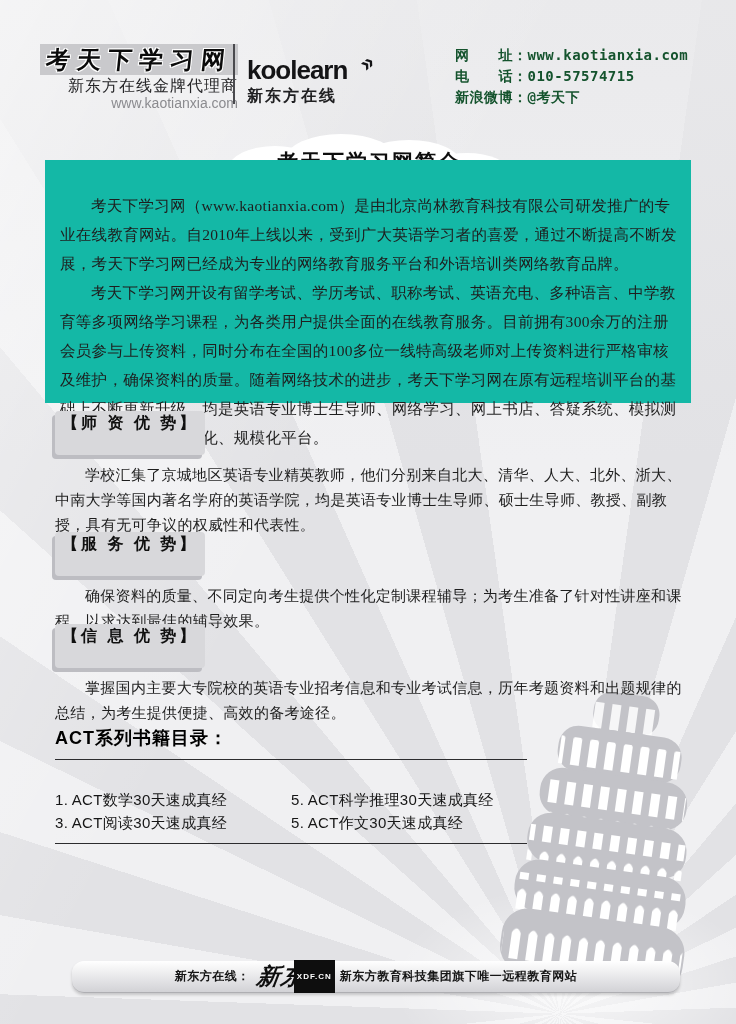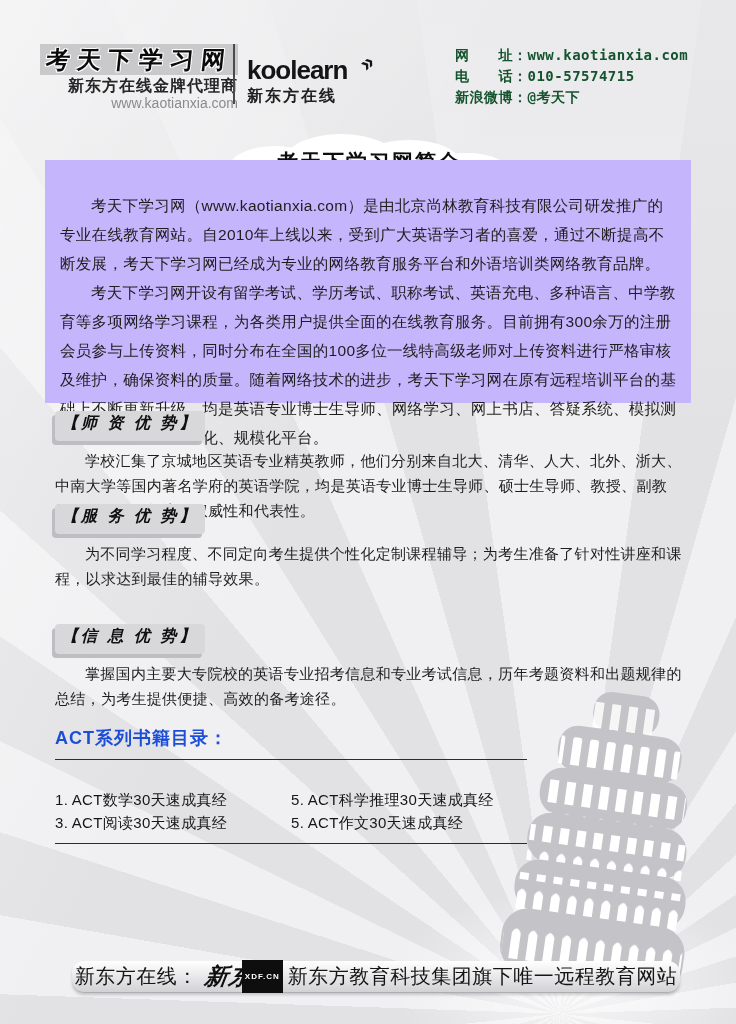--- a/index.html
+++ b/index.html
@@ -18,70 +18,70 @@
           linear-gradient(rgba(233,233,235,.85) 0%, rgba(233,233,235,.55) 18%, rgba(233,233,235,0) 45%);}
   .layer{position:absolute;z-index:3;}
 
   
   .logo-box{left:40px;top:44px;width:198px;height:31px;background:#c9c9cc;
             display:flex;align-items:center;justify-content:center;}
   .logo-calligraphy{font-weight:900;font-size:24px;letter-spacing:7px;color:#0b0b0b;
             transform:skewX(-6deg);white-space:nowrap;
             text-shadow:1px 1px 0 #fff,-1px -1px 0 #fff,1px -1px 0 #fff,-1px 1px 0 #fff;}
   .logo-sub{left:40px;top:76px;width:198px;text-align:right;font-size:16px;
-            font-weight:bold;color:#262628;letter-spacing:1px;}
+            font-weight:normal;color:#262628;letter-spacing:1px;}
   .logo-url{left:40px;top:95px;width:198px;text-align:right;font-size:14px;color:#8b8b8f;}
   .hdr-divider{left:233px;top:44px;width:2px;height:60px;background:#4a4a4e;}
   .koolearn{left:247px;top:56px;width:120px;}
   .koolearn-word{font-size:26px;font-weight:800;letter-spacing:-1px;color:#141416;line-height:28px;text-align:right;}
   .koolearn-chev{position:absolute;top:-6px;right:-6px;font-size:22px;font-weight:800;
             color:#141416;transform:rotate(-38deg);}
   .koolearn-sub{margin-top:2px;text-align:left;font-size:16px;font-weight:bold;
             letter-spacing:2px;color:#202022;}
   .contact{left:455px;top:45px;font-family:"DejaVu Sans Mono",monospace;
             font-size:14px;font-weight:bold;color:#14532d;line-height:21px;letter-spacing:.5px;}
   .contact div{white-space:pre;}
 
   
   .cloud{left:213px;top:126px;width:312px;height:78px;}
   .cloud svg{position:absolute;left:0;top:0;}
   .cloud-title{position:absolute;left:0;top:22px;width:100%;text-align:center;
             font-size:21px;font-weight:bold;letter-spacing:2px;color:#0d0d0d;}
 
   
-  .card{left:45px;top:160px;width:646px;height:243px;background:#c4b5fd;
-        box-sizing:border-box;padding:31px 13px 0 15px;}
+  .card{left:45px;top:160px;width:646px;height:243px;background:#14b8a6;
+        box-sizing:border-box;padding:31px 13px 0 15px;font-family:Liberation Serif, serif;}
   .card p{margin:0;text-indent:2em;font-size:15.5px;line-height:29px;
         letter-spacing:.3px;color:#1e1e1e;}
 
   
   .section{left:55px;width:636px;}
   .sec-badge{display:inline-block;background:#d8d8db;border-radius:4px;
-        padding:2px 7px 7px;font-size:16px;font-weight:bold;letter-spacing:3px;
-        color:#101010;box-shadow:-3px 4px 0 #bdbdc2;font-style:italic;}
+        padding:2px 7px 21px;font-size:16px;font-weight:bold;letter-spacing:3px;
+        color:#101010;box-shadow:-3px 4px 0 #bdbdc2;}
   .sec-body{margin:7px 0 0;text-indent:2em;font-size:15px;line-height:25px;
         letter-spacing:.3px;color:#1e1e1e;}
 
   
   .booklist{left:55px;top:726px;width:472px;}
-  .book-title{font-size:18px;font-weight:bold;letter-spacing:1px;color:#1d4ed8;}
+  .book-title{font-size:18px;font-weight:bold;letter-spacing:1px;color:#000000;}
   .book-rule{border:none;border-top:1.5px solid #2c2c2e;margin:9px 0 7px;}
   .book-cols{display:flex;}
   .book-col{width:50%;margin-top:21px;}
   .book-item{font-size:15px;line-height:23px;color:#161616;letter-spacing:.3px;}
 
   
   .tower{left:468px;top:690px;width:250px;height:305px;z-index:2;}
 
   
   .footer-bar{left:72px;top:961px;width:608px;height:31px;z-index:4;
         background:linear-gradient(#ffffff,#d2d2d6);border-radius:12px;
         border-bottom:1px solid #aeaeb2;box-shadow:0 2px 3px rgba(0,0,0,.18);
         display:flex;align-items:center;justify-content:center;gap:7px;}
-  .footer-prefix,.footer-suffix{font-size:20px;font-weight:normal;color:#151515;letter-spacing:.5px;}
+  .footer-prefix,.footer-suffix{font-size:12px;font-weight:bold;color:#151515;letter-spacing:.5px;}
   .xdf-logo{position:relative;display:inline-block;padding-right:4px;}
   .xdf-word{font-size:23px;font-weight:900;font-style:italic;color:#0e0e0e;
         letter-spacing:1px;transform:skewX(-8deg);display:inline-block;line-height:20px;}
   .xdf-domain{position:absolute;right:-2px;bottom:-5px;background:#0e0e0e;color:#fff;
         font-size:8px;font-weight:bold;padding:12px 3px;letter-spacing:1px;}
 </style>
 </head>
 <body>
 
 <div class="page">
@@ -131,23 +131,23 @@
 
   <div class="layer card">
     <p>考天下学习网（www.kaotianxia.com）是由北京尚林教育科技有限公司研发推广的专业在线教育网站。自2010年上线以来，受到广大英语学习者的喜爱，通过不断提高不断发展，考天下学习网已经成为专业的网络教育服务平台和外语培训类网络教育品牌。</p>
     <p>考天下学习网开设有留学考试、学历考试、职称考试、英语充电、多种语言、中学教育等多项网络学习课程，为各类用户提供全面的在线教育服务。目前拥有300余万的注册会员参与上传资料，同时分布在全国的100多位一线特高级老师对上传资料进行严格审核及维护，确保资料的质量。随着网络技术的进步，考天下学习网在原有远程培训平台的基础上不断更新升级，均是英语专业博士生导师、网络学习、网上书店、答疑系统、模拟测试等融为一体的科学化、规模化平台。</p>
   </div>
 
   <div class="layer section" style="top:411px;">
     <span class="sec-badge">【师 资 优 势】</span>
     <p class="sec-body">学校汇集了京城地区英语专业精英教师，他们分别来自北大、清华、人大、北外、浙大、中南大学等国内著名学府的英语学院，均是英语专业博士生导师、硕士生导师、教授、副教授，具有无可争议的权威性和代表性。</p>
   </div>
-  <div class="layer section" style="top:504px;">
+  <div class="layer section" style="top:532px;">
     <span class="sec-badge">【服 务 优 势】</span>
-    <p class="sec-body">为不同学习程度、不同定向考生提供个性化定制课程辅导；为考生准备了针对性讲座和课程，以求达到最佳的辅导效果。</p>
+    <p class="sec-body">确保资料的质量、不同定向考生提供个性化定制课程辅导；为考生准备了针对性讲座和课程，以求达到最佳的辅导效果。</p>
   </div>
   <div class="layer section" style="top:624px;">
     <span class="sec-badge">【信 息 优 势】</span>
     <p class="sec-body">掌握国内主要大专院校的英语专业招考信息和专业考试信息，历年考题资料和出题规律的总结，为考生提供便捷、高效的备考途径。</p>
   </div>
 
   <div class="layer booklist">
     <div class="book-title">ACT系列书籍目录：</div>
     <hr class="book-rule">
     <div class="book-cols">

